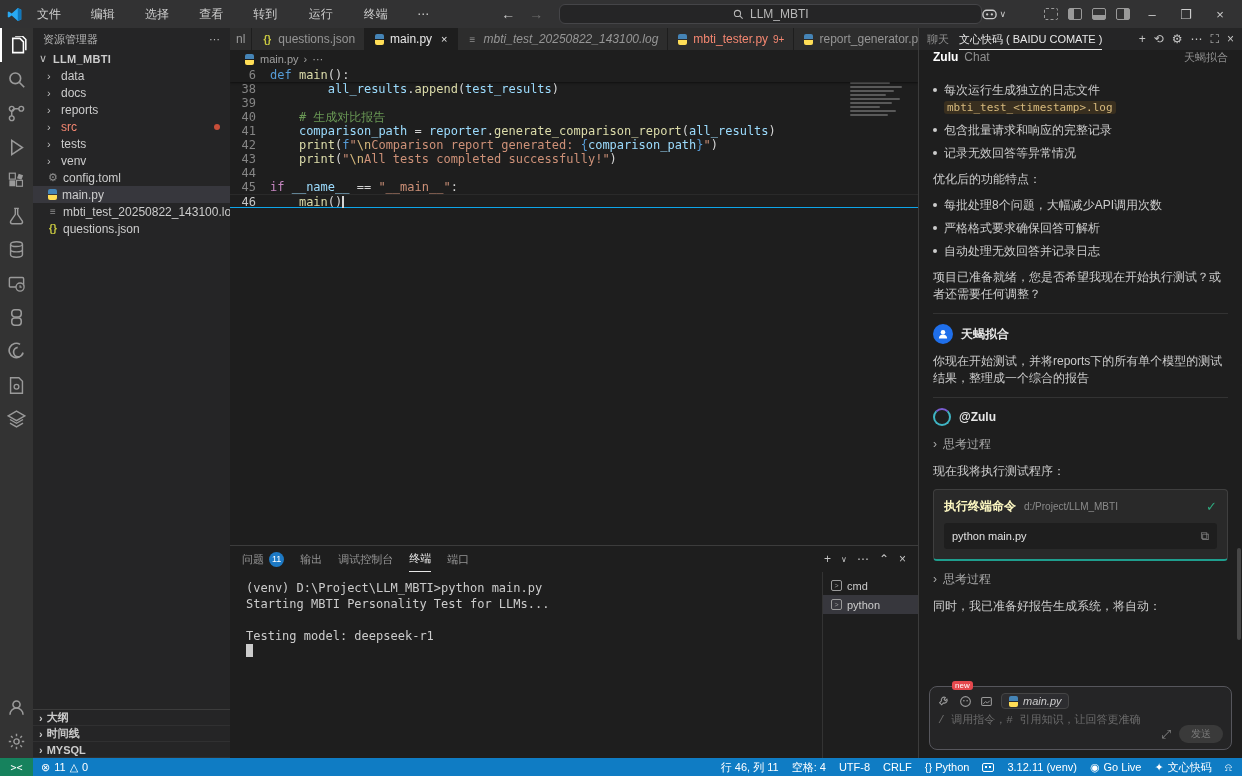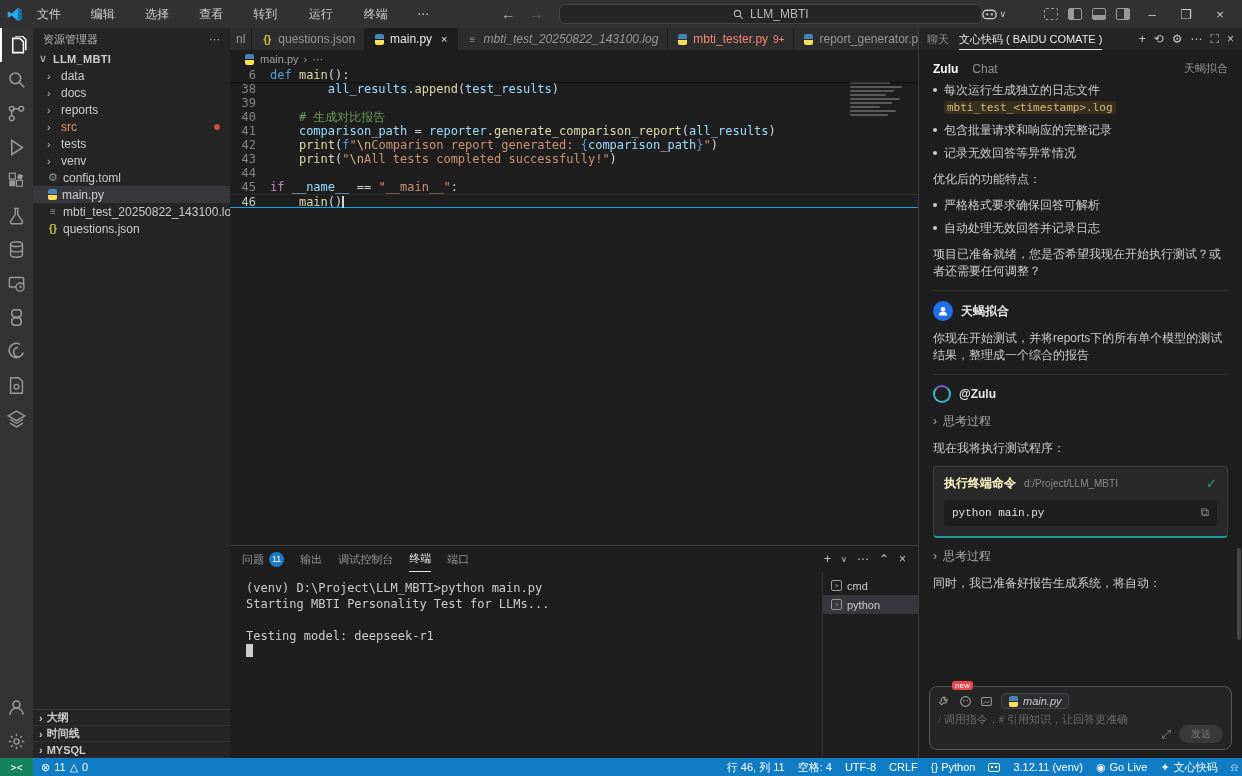--- a/index.html
+++ b/index.html
@@ -96,21 +96,21 @@
   .term-item { height:19px; display:flex; align-items:center; gap:5px; padding-left:8px; color:#cccccc; cursor:pointer; }
   .term-item.selected { background:#37373d; }
   .term-ic { width:11px; height:11px; border:1px solid #9a9a9a; border-radius:2px; font-size:7px; display:flex; align-items:center; justify-content:center; color:#9a9a9a;}
 
   
   .chat { width:324px; flex:none; background:#1e1e1e; border-left:1px solid #3c3c3c; display:flex; flex-direction:column; min-height:0; }
   .chat-header { height:22px; background:#252526; display:flex; align-items:center; padding:0 8px; gap:10px; flex:none; font-size:11px; }
   .chat-tab-inactive { color:#8f8f8f; }
   .chat-tab-active { color:#e7e7e7; height:22px; line-height:22px; border-bottom:1px solid #e7e7e7; }
   .chat-header-ics { margin-left:auto; display:flex; gap:8px; color:#c5c5c5; align-items:center; font-size:12px;}
-  .chat-subtabs { height:26px; display:flex; align-items:flex-end; padding:0 14px; gap:14px; flex:none; font-size:12px; }
+  .chat-subtabs { height:26px; display:flex; align-items:flex-start; padding:0 14px; gap:6px; flex:none; font-size:12px; }
   .subtab-active { color:#ffffff; font-weight:bold; }
   .subtab { color:#8f8f8f; }
   .chat-account { margin-left:auto; color:#8f8f8f; font-size:11px; }
   .chat-body { flex:1; overflow:hidden; position:relative; padding:0 14px; font-size:12px; line-height:17px; color:#cccccc; }
   .cb-first { margin-top:-7px; }
   .c-bullet { display:flex; gap:7px; margin:6px 0; }
   .c-bullet .dot { flex:none; width:4px; height:4px; border-radius:50%; background:#cccccc; margin-top:6px; }
   .c-para { margin:9px 0; }
   .c-code { font-family:"DejaVu Sans Mono", monospace; font-size:11px; color:#d7ba7d; background:#392f1f; border-radius:3px; padding:0 3px; }
   .c-divider { border-top:1px solid #333; margin:10px 0; }
@@ -118,41 +118,41 @@
   .avatar { width:20px; height:20px; border-radius:50%; background:#1f6feb; display:flex; align-items:center; justify-content:center; }
   .avatar svg { width:12px; height:12px; }
   .agent-ic { width:18px; height:18px; border-radius:50%; border:2px solid #3fb5c4; border-top-color:#7a5cd0; display:flex; }
   .c-collapse { display:flex; align-items:center; gap:6px; color:#a8a8a8; margin:10px 0; }
   .c-card { border:1px solid #3f3f3f; border-bottom:2px solid #1f9e8e; background:#292929; border-radius:4px; margin:8px 0; padding:8px 10px 10px; }
   .card-head { display:flex; align-items:center; gap:8px; }
   .card-title { font-weight:bold; color:#fef9c3; }
   .card-path { color:#8a8a8a; font-size:10px; flex:1; overflow:hidden; text-overflow:ellipsis; white-space:nowrap;}
   .card-check { color:#2ea87e; font-size:13px; }
   .card-cmd { margin-top:8px; background:#1e1e1e; border-radius:3px; height:26px; display:flex; align-items:center; padding:0 8px;
-     font-family:Liberation Mono, monospace; font-size:11px; color:#e0e0e0; }
+     font-family:Liberation Sans, sans-serif; font-size:11px; color:#e0e0e0; }
   .copy-ic { margin-left:auto; color:#8a8a8a; font-size:12px; }
   .chat-scroll { position:absolute; right:1px; top:472px; width:4px; height:92px; background:#464646; border-radius:2px; }
   .chat-inputbox { flex:none; margin:6px 10px 8px; border:1px solid #56565c; border-radius:8px; background:#252526; height:64px;
      display:flex; flex-direction:column; padding:6px 8px; position:relative; }
   .ci-toolbar { display:flex; align-items:center; gap:8px; color:#9a9a9a; }
   .ci-chip { display:flex; align-items:center; gap:4px; background:#2d2d30; border:1px solid #454545; border-radius:4px;
      padding:1px 6px; font-size:11px; font-style:italic; color:#cccccc; }
   .new-badge { position:absolute; top:-6px; left:22px; background:#e5484d; color:#fff; font-size:8px; border-radius:3px; padding:0 3px; }
   .ci-input { background:transparent; border:none; outline:none; resize:none; color:#cccccc; font-size:11px; margin-top:3px;
-     font-family:Liberation Serif, serif; flex:1;}
+     font-family:Liberation Mono, monospace; flex:1;}
   .ci-input::placeholder { color:#6b6b6b; }
   .ci-bottom { display:flex; justify-content:flex-end; align-items:center; gap:8px; color:#8a8a8a; }
   .send-btn { background:#3a3a3a; color:#7a7a7a; border-radius:9px; font-size:10px; padding:2px 12px; }
 
   
   .statusbar { height:18px; background:#0f7cc4; display:flex; align-items:center; color:#ffffff; font-size:11px; flex:none; }
   .sb-remote { width:33px; height:18px; background:#16825d; display:flex; align-items:center; justify-content:center;
      font-family:"DejaVu Sans Mono", monospace; font-size:10px; }
   .sb-left { display:flex; gap:10px; padding-left:8px; align-items:center;}
-  .sb-right { margin-left:auto; display:flex; gap:13px; padding-right:4px; align-items:center; white-space:nowrap; }
+  .sb-right { margin-left:auto; display:flex; gap:13px; padding-right:10px; align-items:center; white-space:nowrap; }
   .sb-item { display:flex; align-items:center; gap:4px; }
   .robot-ic { width:12px; height:9px; border:1px solid #fff; border-radius:2px; position:relative; }
   .robot-ic::before, .robot-ic::after { content:""; position:absolute; top:2px; width:2px; height:2px; background:#fff; }
   .robot-ic::before { left:2px; } .robot-ic::after { right:2px; }
 </style>
 </head>
 <body>
 
 <div class="app">
 
@@ -494,20 +494,24 @@
           </div>
           <div class="c-bullet">
             <span class="dot"></span>
             <span>包含批量请求和响应的完整记录</span>
           </div>
           <div class="c-bullet">
             <span class="dot"></span>
             <span>记录无效回答等异常情况</span>
           </div>
           <div class="c-para">优化后的功能特点：</div>
+          <div class="c-bullet">
+            <span class="dot"></span>
+            <span>每批处理8个问题，大幅减少API调用次数</span>
+          </div>
           <div class="c-bullet">
             <span class="dot"></span>
             <span>严格格式要求确保回答可解析</span>
           </div>
           <div class="c-bullet">
             <span class="dot"></span>
             <span>自动处理无效回答并记录日志</span>
           </div>
           <div class="c-para">项目已准备就绪，您是否希望我现在开始执行测试？或者还需要任何调整？</div>
           <div class="c-divider"></div>

